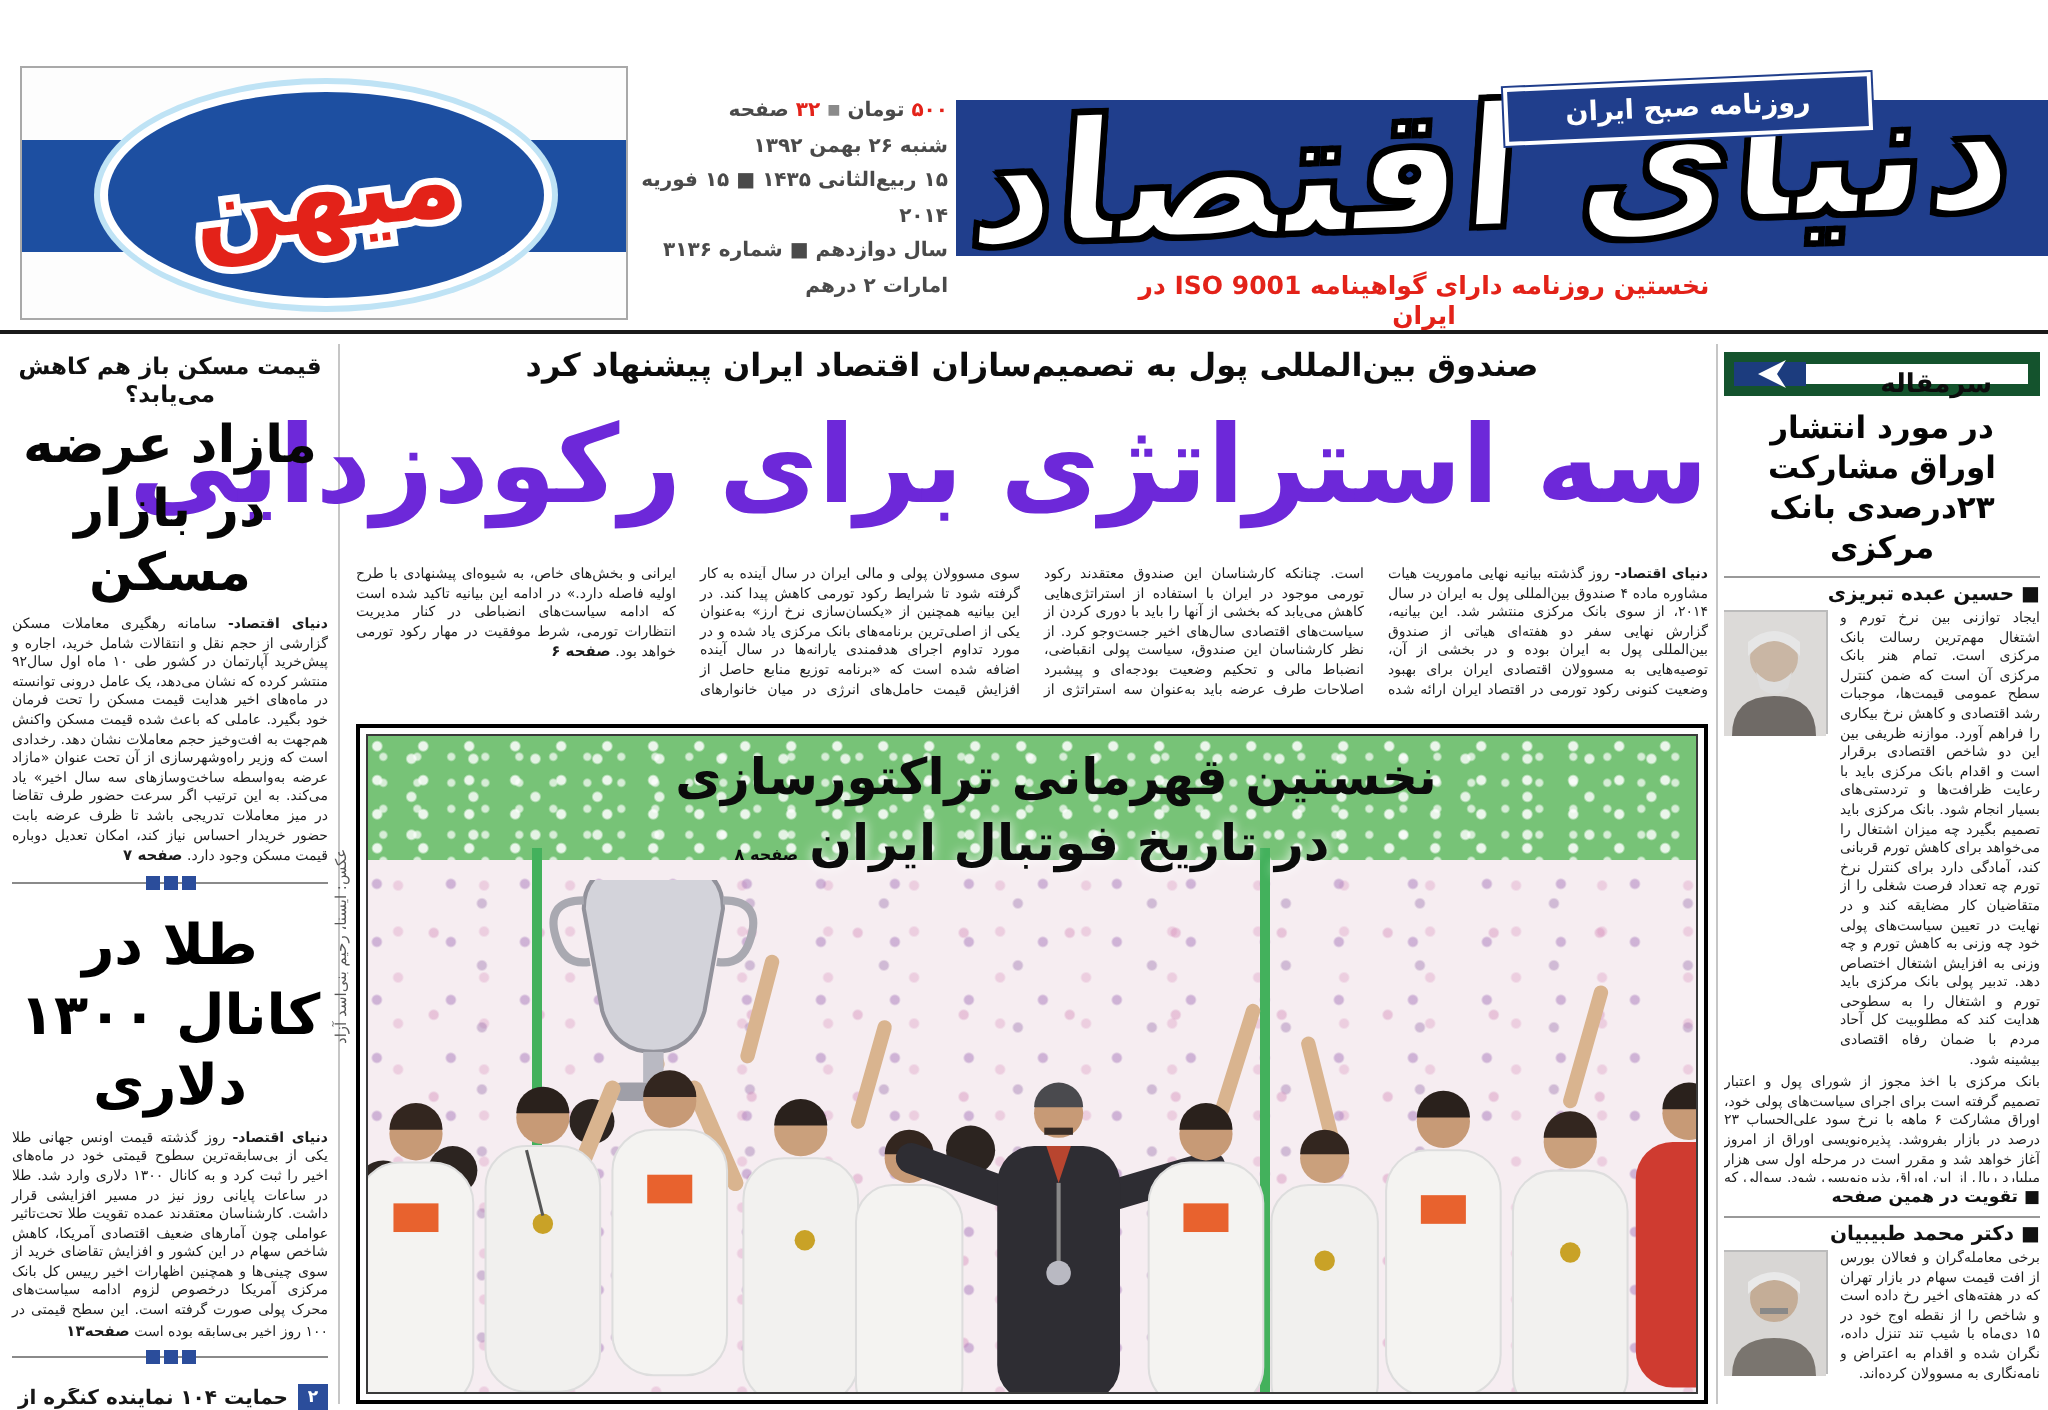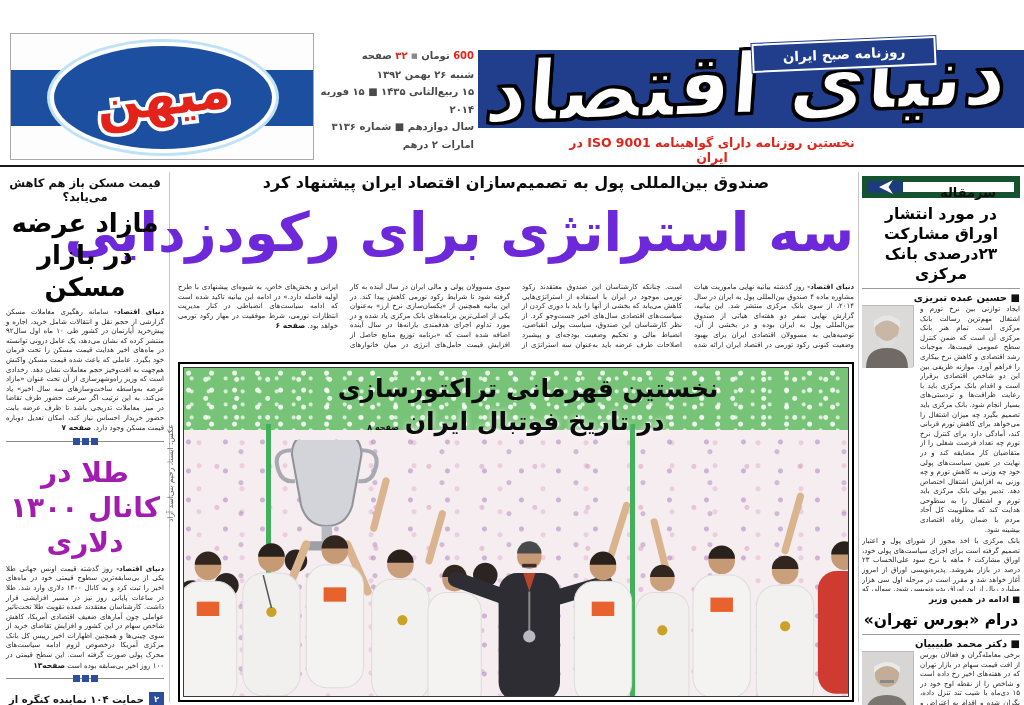--- a/index.html
+++ b/index.html
@@ -62,21 +62,21 @@
   .photo-title .p8 { font-size:8px; font-weight:700; }
   .stripe { position:absolute; top:56px; bottom:0; width:5px; background:#43b15c; z-index:1; }
   .players { position:absolute; left:0; bottom:0; width:100%; height:78%; z-index:3; }
   .photo-credit { position:absolute; left:166px; top:424px; width:11px; height:276px; writing-mode:vertical-rl; transform:rotate(180deg);
       font-size:7.5px; color:#555; white-space:nowrap; }
 
   
   .leftcol { position:absolute; left:6px; top:172px; width:158px; }
   .a1-kicker { text-align:center; font-size:11.5px; font-weight:900; color:#111; margin-top:4px; }
   .big-head { text-align:center; font-size:26px; font-weight:700; color:#060606; line-height:32px; margin-top:3px; }
-  .big-head2 { text-align:center; font-size:28px; font-weight:900; color:#a21caf; line-height:35px; margin-top:6px; }
+  .big-head2 { text-align:center; font-size:28px; font-weight:900; color:#000000; line-height:35px; margin-top:6px; }
   .small-body { font-size:7px; line-height:9.6px; text-align:justify; color:#1c1c1c; margin-top:5px; }
   .small-body b.dl { font-weight:900; }
   .small-body .pref { font-weight:900; font-size:7.5px; }
   .divider { border-top:1px solid #8a8a8a; margin-top:7px; text-align:center; height:8px; }
   .divider .sq { display:inline-block; width:7px; height:7px; background:#2b4d9b; margin:0 1px; vertical-align:top; margin-top:-4px; }
   .idx-list { margin-top:6px; }
   .idx-row { display:flex; align-items:center; margin-bottom:4.6px; }
   .idx-num { flex:0 0 15px; height:14px; background:#2b4d9b; color:#fff; font-size:8.5px; font-weight:700; text-align:center; line-height:14px; margin-left:5px; }
   .idx-label { font-size:10px; font-weight:700; color:#161616; white-space:nowrap; overflow:hidden; }
 
@@ -106,21 +106,21 @@
         <text x="100" y="62" text-anchor="middle" font-family="DejaVu Sans" font-size="52" font-weight="bold" fill="#e32219" stroke="#ffffff" stroke-width="7" paint-order="stroke" transform="rotate(-7 100 45)">میهن</text>
       </svg>
     </div>
   </div>
 
   <div class="mast-band"></div>
   <div class="mast-title">دنیای اقتصاد</div>
   <div class="mast-badge">روزنامه صبح ایران</div>
 
   <div class="mast-info">
-    <div><span class="red">600</span> <span>تومان</span> <span class="sep">■</span> <span class="red">۳۲</span> <span>صفحه</span></div>
+    <div><span class="red">۵۰۰</span> <span>تومان</span> <span class="sep">■</span> <span class="red">۳۲</span> <span>صفحه</span></div>
     <div>شنبه ۲۶ بهمن ۱۳۹۲</div>
     <div>۱۵ ربیع‌الثانی ۱۴۳۵ ■ ۱۵ فوریه ۲۰۱۴</div>
     <div>سال دوازدهم ■ شماره ۳۱۳۶</div>
     <div>امارات ۲ درهم</div>
   </div>
 
   <div class="iso-line">نخستین روزنامه دارای گواهینامه ISO 9001 در ایران</div>
   <div class="header-rule"></div>
 
   <div class="vsep" style="left:169px"></div>
@@ -286,23 +286,22 @@
             <rect width="52" height="62" fill="#dcdad8"></rect>
             <circle cx="26" cy="23" r="12" fill="#c9b6a4"></circle>
             <path d="M13 22 q13,-15 26,0 l0,-7 q-13,-11 -26,0 Z" fill="#e6e6e6"></path>
             <path d="M17 30 q9,10 18,0 l-2,8 q-7,6 -14,0 Z" fill="#dedede"></path>
             <path d="M5 62 Q5 42 26 42 Q47 42 47 62 Z" fill="#6f6a66"></path>
           </svg>
       </span>
       <p class="sb-body">ایجاد توازنی بین نرخ تورم و اشتغال مهم‌ترین رسالت بانک مرکزی است. تمام هنر بانک مرکزی آن است که ضمن کنترل سطح عمومی قیمت‌ها، موجبات رشد اقتصادی و کاهش نرخ بیکاری را فراهم آورد. موازنه ظریفی بین این دو شاخص اقتصادی برقرار است و اقدام بانک مرکزی باید با رعایت ظرافت‌ها و تردستی‌های بسیار انجام شود. بانک مرکزی باید تصمیم بگیرد چه میزان اشتغال را می‌خواهد برای کاهش تورم قربانی کند، آمادگی دارد برای کنترل نرخ تورم چه تعداد فرصت شغلی را از متقاضیان کار مضایقه کند و در نهایت در تعیین سیاست‌های پولی خود چه وزنی به کاهش تورم و چه وزنی به افزایش اشتغال اختصاص دهد. تدبیر پولی بانک مرکزی باید تورم و اشتغال را به سطوحی هدایت کند که مطلوبیت کل آحاد مردم با ضمان رفاه اقتصادی بیشینه شود.</p>
       <p class="sb-body">بانک مرکزی با اخذ مجوز از شورای پول و اعتبار تصمیم گرفته است برای اجرای سیاست‌های پولی خود، اوراق مشارکت ۶ ماهه با نرخ سود علی‌الحساب ۲۳ درصد در بازار بفروشد. پذیره‌نویسی اوراق از امروز آغاز خواهد شد و مقرر است در مرحله اول سی هزار میلیارد ریال از این اوراق پذیره‌نویسی شود. سوالی که مقدمتا مطرح می‌شود این است که بانک مرکزی با فروش این اوراق چه هدفی را دنبال می‌کند؟ از اظهارات مقامات بانک مرکزی این‌گونه استنباط می‌شود که بانک‌های کشور در جهت کنترل حجم نقدینگی و کاهش انتظارات تورمی چنین اقدامی کرده‌اند. بانک‌های مرکزی دنیا عموما برای تنظیم بازار پول و نیل به اهداف پولی خود از ابزارهایی همچون عملیات بازار باز، تغییر سطح سپرده‌های قانونی و تغییر نرخ تنزیل استفاده می‌کنند. پس اقدام اخیر بانک مرکزی نیز در همین راستا است.</p>
     </div>
-    <div class="cont-line">■ ادامه در همین وزیر</div>
-
-    <div class="sb-title">درام «بورس تهران»</div>
+    <div class="cont-line">■ تقویت در همین صفحه</div>
+
     <div class="author">■ دکتر محمد طبیبیان</div>
     <div class="note-body-wrap">
       <span class="portrait">
         <svg width="52" height="62" viewBox="0 0 52 62">
             <rect width="52" height="62" fill="#d8d6d4"></rect>
             <circle cx="26" cy="23" r="12" fill="#c4ad97"></circle>
             <path d="M13 21 q13,-14 26,0 l0,-6 q-13,-10 -26,0 Z" fill="#e9e9e9"></path>
             <rect x="19" y="28" width="14" height="3" fill="#888"></rect>
             <path d="M5 62 Q5 43 26 43 Q47 43 47 62 Z" fill="#7a756f"></path>
           </svg>

